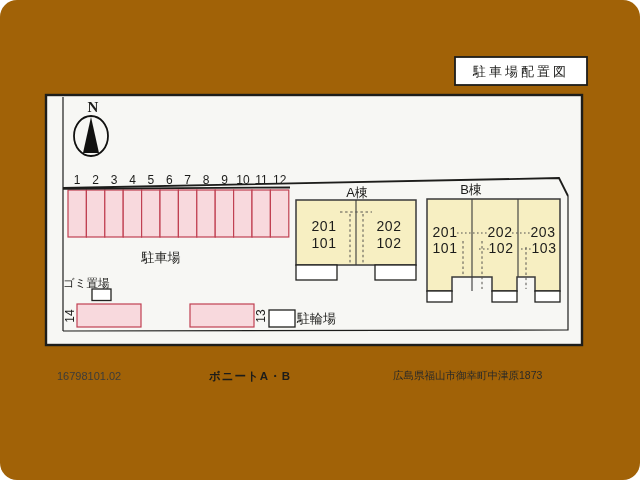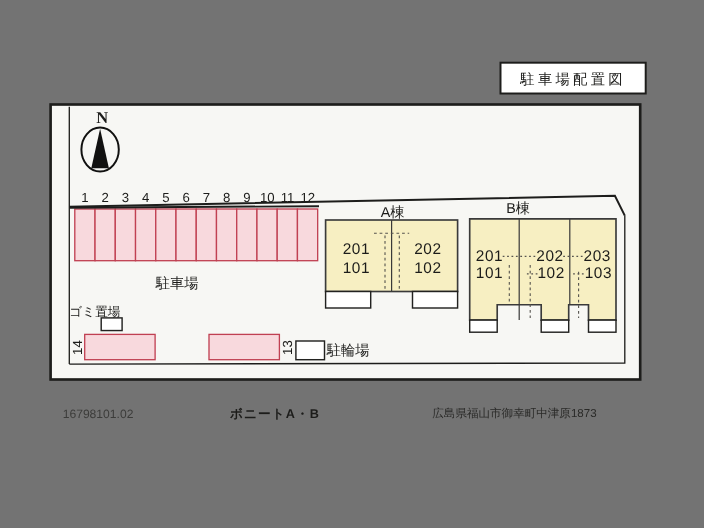--- a/index.html
+++ b/index.html
@@ -1,16 +1,16 @@
 <!DOCTYPE html>
 <html><head>
 <meta charset="utf-8">
 <style>
   html,body{margin:0;padding:0;background:#ffffff;}
-  .stage{position:relative;width:640px;height:480px;background:#737373;overflow:hidden;}
+  .stage{position:relative;width:640px;height:480px;background:#a16207;overflow:hidden;border-radius:17px;}
   svg text{font-family:"Liberation Sans","DejaVu Sans",sans-serif;fill:#1c1c1a;}
   .line{stroke:#1d1d1b;fill:none;}
   .thin{stroke-width:1.2;}
   .mid{stroke-width:1.8;}
   .cell{stroke:#c04052;stroke-width:1.2;}
   .bld{stroke:#3a3a3a;stroke-width:1.5;}
   .divider{stroke:#3a3a3a;stroke-width:1.1;}
   .whitebox{fill:#ffffff;stroke:#222220;stroke-width:1.3;}
   .dash{stroke:#55534e;stroke-width:1;fill:none;stroke-dasharray:2.5 2.6;}
   .dot{stroke:#55534e;stroke-width:1.1;fill:none;stroke-dasharray:1.6 2.4;}

